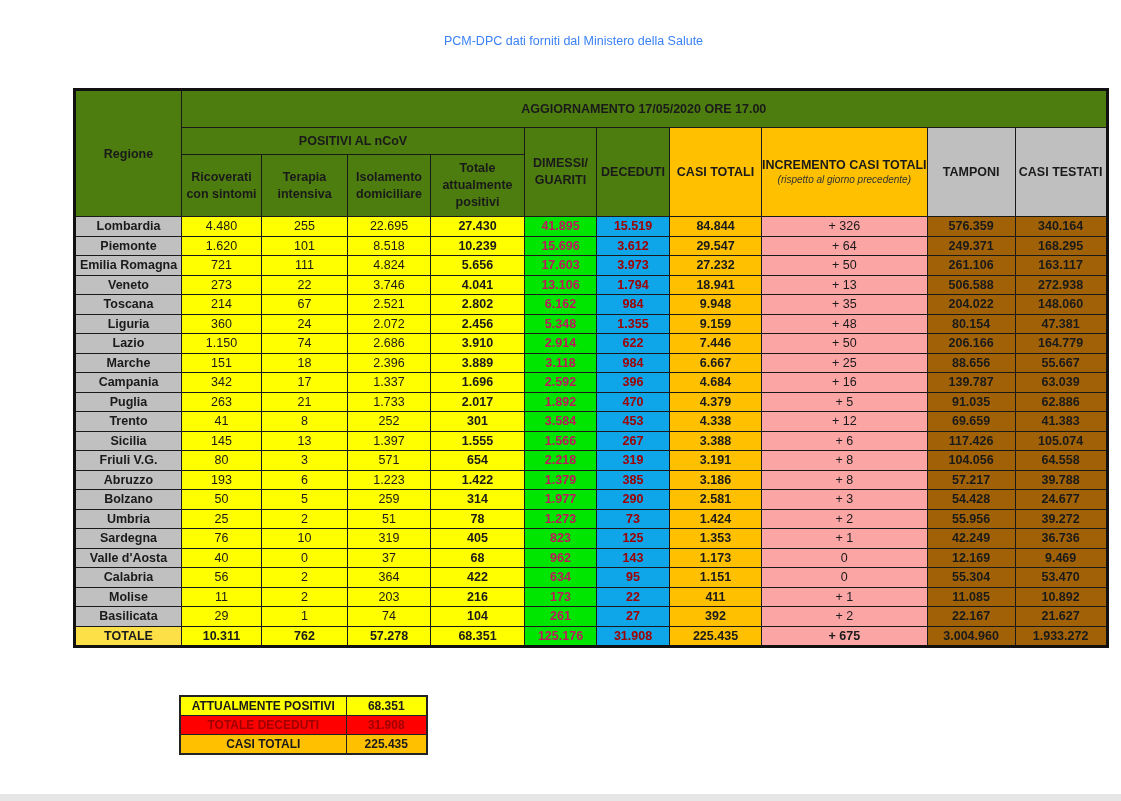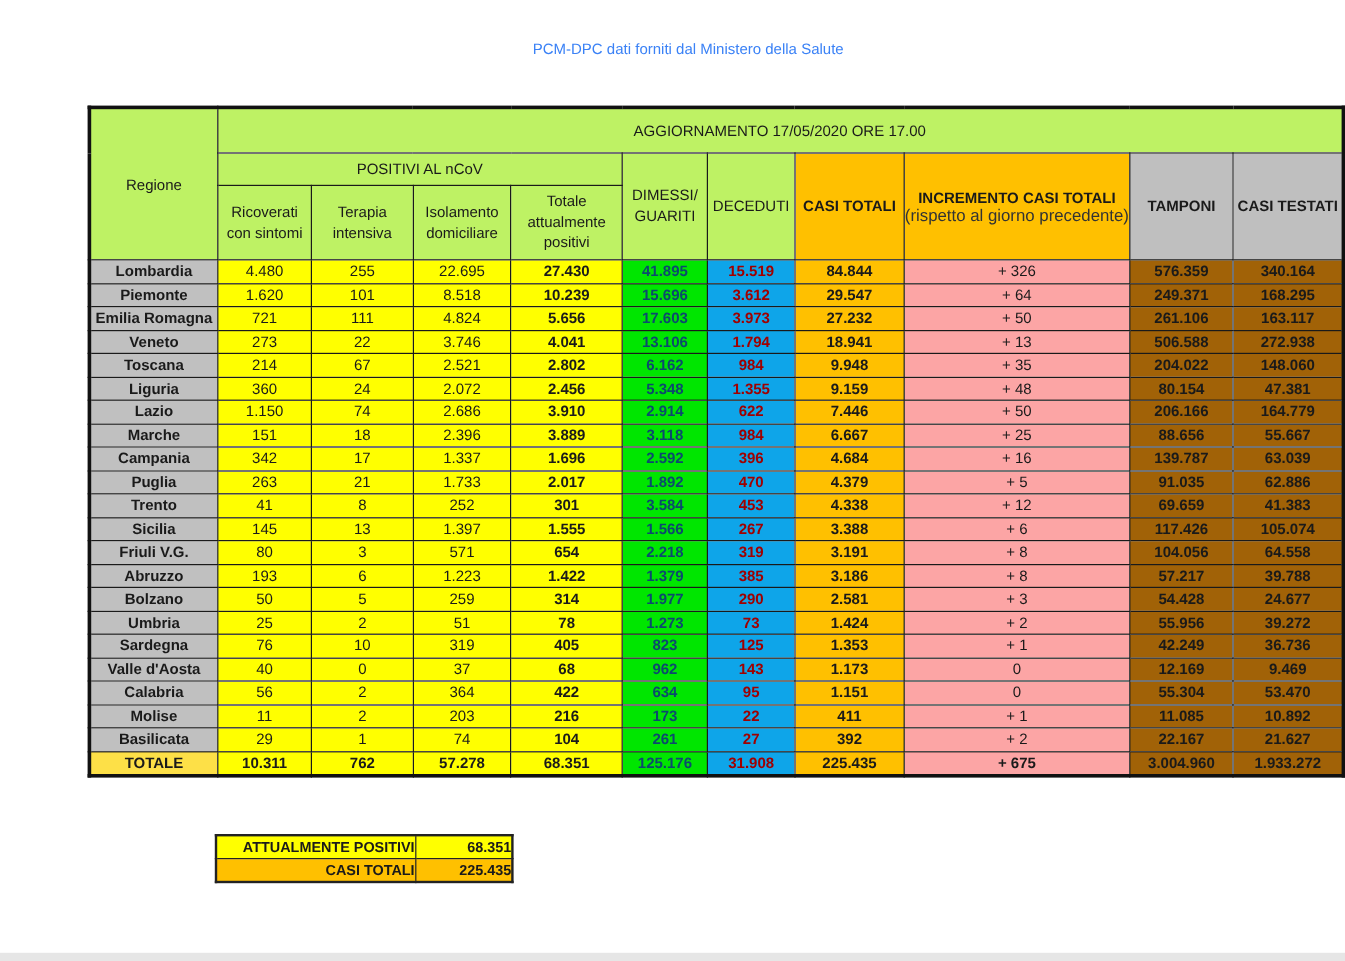--- a/index.html
+++ b/index.html
@@ -3,39 +3,39 @@
 <meta charset="utf-8">
 <style>
   html, body { margin:0; padding:0; }
   body { width:1121px; height:801px; background:#ffffff; position:relative; overflow:hidden;
          font-family:"Liberation Sans", "DejaVu Sans", sans-serif; color:#1a1a1a; }
   .doc-title { position:absolute; left:13px; width:1121px; top:34px; text-align:center; font-size:12.5px; color:#3b82f6; }
   table.main { position:absolute; left:73px; top:88px; border-collapse:collapse; table-layout:fixed; }
   table.main td, table.main th { border:1.5px solid #1a1a1a; padding:0; text-align:center; vertical-align:middle;
         font-size:12.5px; overflow:hidden; white-space:nowrap; }
   table.main { border:3px solid #111; }
-  .hdr { background:#bef264; font-weight:normal; font-size:12.5px; }
+  .hdr { background:#4d7c0f; font-weight:bold; font-size:12.5px; }
   .hdr.wrap { white-space:normal; line-height:17px; }
   .hdr-yellow { background:#ffc000; font-weight:bold; white-space:normal; line-height:15px; }
   .hdr-gray { background:#bfbfbf; font-weight:bold; }
-  .sub { display:block; font-weight:normal; font-size:14px; line-height:13px; color:#333; }
+  .sub { display:block; font-weight:normal; font-style:italic; font-size:10px; line-height:13px; color:#333; }
   .title-row th { height:36px; font-size:14px; }
   .reg { background:#c0c0c0; font-weight:bold; }
   .tot-label { background:#fde047; font-weight:bold; }
   .y { background:#ffff00; }
   .yb { background:#ffff00; font-weight:bold;margin-top:28px; }
-  .g { background:#00e600; font-weight:bold; color:#0c4a6e; }
+  .g { background:#00e600; font-weight:bold; color:#be185d; }
   .r { background:#0ea5e9; font-weight:bold; color:#a00000;margin-left:32px; }
   .o { background:#ffc000; font-weight:bold; }
   .oi { background:#fca5a5; }
   .gr { background:#a16207; font-weight:bold; }
   tr.data td { height:18.5px; }
   tr.total td { height:18px; font-weight:bold; }
   table.summary { position:absolute; left:179px; top:695px; border-collapse:collapse; border:2px solid #222; }
-  table.summary td { border:1.5px solid #222; font-weight:bold; font-size:12px; text-align:right; height:18px; padding:0; }
+  table.summary td { border:1.5px solid #222; font-weight:bold; font-size:12px; text-align:center; height:18px; padding:0; }
   .bottom-bar { position:absolute; left:0; top:794px; width:1121px; height:7px; background:#e6e6e6; }
 </style>
 </head>
 <body>
 
 <div class="doc-title">PCM-DPC dati forniti dal Ministero della Salute</div>
 
 <table class="main">
   <colgroup>
     <col style="width:107px">
@@ -368,19 +368,23 @@
   <colgroup>
       <col style="width:166px">
       <col style="width:81px">
     </colgroup>
   <tbody id="summary-body">
       <tr>
         <td style="background: rgb(255, 255, 0); color: rgb(26, 26, 26);">ATTUALMENTE POSITIVI</td>
         <td style="background: rgb(255, 255, 0); color: rgb(26, 26, 26);">68.351</td>
       </tr>
       <tr>
+        <td style="background: rgb(255, 0, 0); color: rgb(160, 0, 0);">TOTALE DECEDUTI</td>
+        <td style="background: rgb(255, 0, 0); color: rgb(160, 0, 0);">31.908</td>
+      </tr>
+      <tr>
         <td style="background: rgb(255, 192, 0); color: rgb(26, 26, 26);">CASI TOTALI</td>
         <td style="background: rgb(255, 192, 0); color: rgb(26, 26, 26);">225.435</td>
       </tr>
     </tbody>
 </table>
 
 <div class="bottom-bar"></div>
 
 </body></html>

